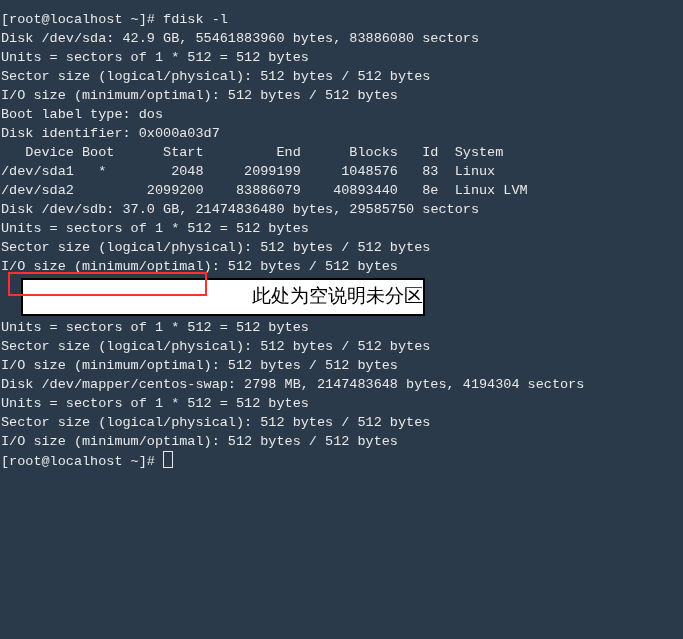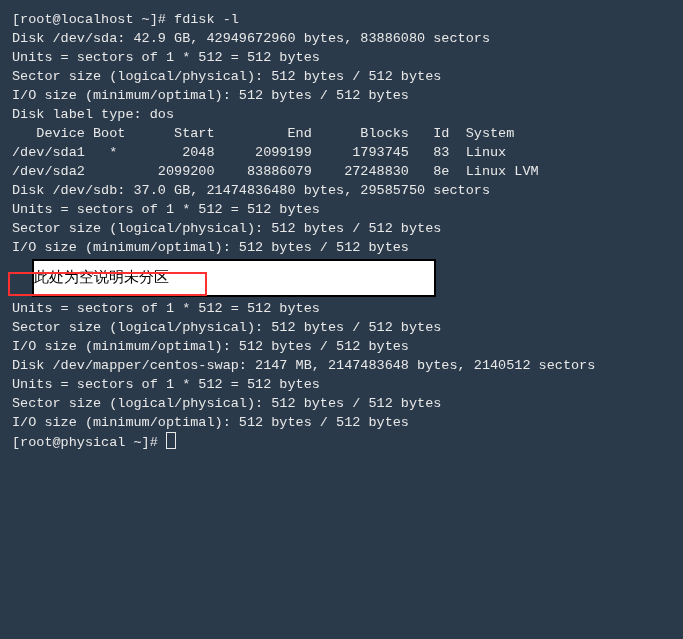--- a/index.html
+++ b/index.html
@@ -7,41 +7,41 @@
     padding: 0;
     background: #2b3a4a;
     font-family: Consolas, "Courier New", monospace;
     font-size: 13.5px;
     color: #e8e8e8;
     width: 683px;
     height: 639px;
     overflow: hidden;
   }
   .terminal {
-    padding: 10px 12px;
+    padding: 10px 1px;
     line-height: 19px;
     position: relative;
   }
   .line { white-space: pre; }
   .red-box {
     position: absolute;
     border: 2px solid #ff3030;
     top: 272px;
     left: 8px;
     width: 195px;
     height: 20px;
     pointer-events: none;
   }
   .annotation-box {
     background: #ffffff;
     color: #000000;
     border: 2px solid #000000;
     font-family: sans-serif;
-    font-size: 15px;
-    text-align: left;
+    font-size: 19px;
+    text-align: right;
     line-height: 32px;
     width: 400px;
     height: 34px;
     margin: 2px 0 2px 20px;
   }
   .cursor {
     display: inline-block;
     width: 8px;
     height: 15px;
     border: 1px solid #e8e8e8;
@@ -49,47 +49,48 @@
     margin-bottom: 1px;
   }
 </style>
 </head>
 <body>
 
 <div class="terminal">
   <div class="line">[root@localhost ~]# fdisk -l</div>
   <div class="line"></div>
 
-  <div class="line">Disk /dev/sda: 42.9 GB, 42949672960 bytes, 83886080 sectors</div>
+  <div class="line">Disk /dev/sda: 42.9 GB, 55461883960 bytes, 83886080 sectors</div>
   <div class="line">Units = sectors of 1 * 512 = 512 bytes</div>
   <div class="line">Sector size (logical/physical): 512 bytes / 512 bytes</div>
   <div class="line">I/O size (minimum/optimal): 512 bytes / 512 bytes</div>
-  <div class="line">Disk label type: dos</div>
+  <div class="line">Boot label type: dos</div>
+  <div class="line">Disk identifier: 0x000a03d7</div>
   <div class="line"></div>
 
   <div class="line">   Device Boot      Start         End      Blocks   Id  System</div>
-  <div class="line">/dev/sda1   *        2048     2099199     1793745   83  Linux</div>
-  <div class="line">/dev/sda2         2099200    83886079    27248830   8e  Linux LVM</div>
+  <div class="line">/dev/sda1   *        2048     2099199     1048576   83  Linux</div>
+  <div class="line">/dev/sda2         2099200    83886079    40893440   8e  Linux LVM</div>
   <div class="line"></div>
 
   <div class="line"><span>Disk /dev/sdb: 37.0 GB</span><span>, 21474836480 bytes, 29585750 sectors</span></div>
   <div class="line">Units = sectors of 1 * 512 = 512 bytes</div>
   <div class="line">Sector size (logical/physical): 512 bytes / 512 bytes</div>
   <div class="line">I/O size (minimum/optimal): 512 bytes / 512 bytes</div>
 
   <div class="annotation-box">此处为空说明未分区</div>
 
   <div class="line">Units = sectors of 1 * 512 = 512 bytes</div>
   <div class="line">Sector size (logical/physical): 512 bytes / 512 bytes</div>
   <div class="line">I/O size (minimum/optimal): 512 bytes / 512 bytes</div>
   <div class="line"></div>
   <div class="line"></div>
 
-  <div class="line">Disk /dev/mapper/centos-swap: 2147 MB, 2147483648 bytes, 2140512 sectors</div>
+  <div class="line">Disk /dev/mapper/centos-swap: 2798 MB, 2147483648 bytes, 4194304 sectors</div>
   <div class="line">Units = sectors of 1 * 512 = 512 bytes</div>
   <div class="line">Sector size (logical/physical): 512 bytes / 512 bytes</div>
   <div class="line">I/O size (minimum/optimal): 512 bytes / 512 bytes</div>
   <div class="line"></div>
 
-  <div class="line"><span>[root@physical ~]# </span><span class="cursor"></span></div>
+  <div class="line"><span>[root@localhost ~]# </span><span class="cursor"></span></div>
 
   <div class="red-box"></div>
 </div>
 
 </body></html>

